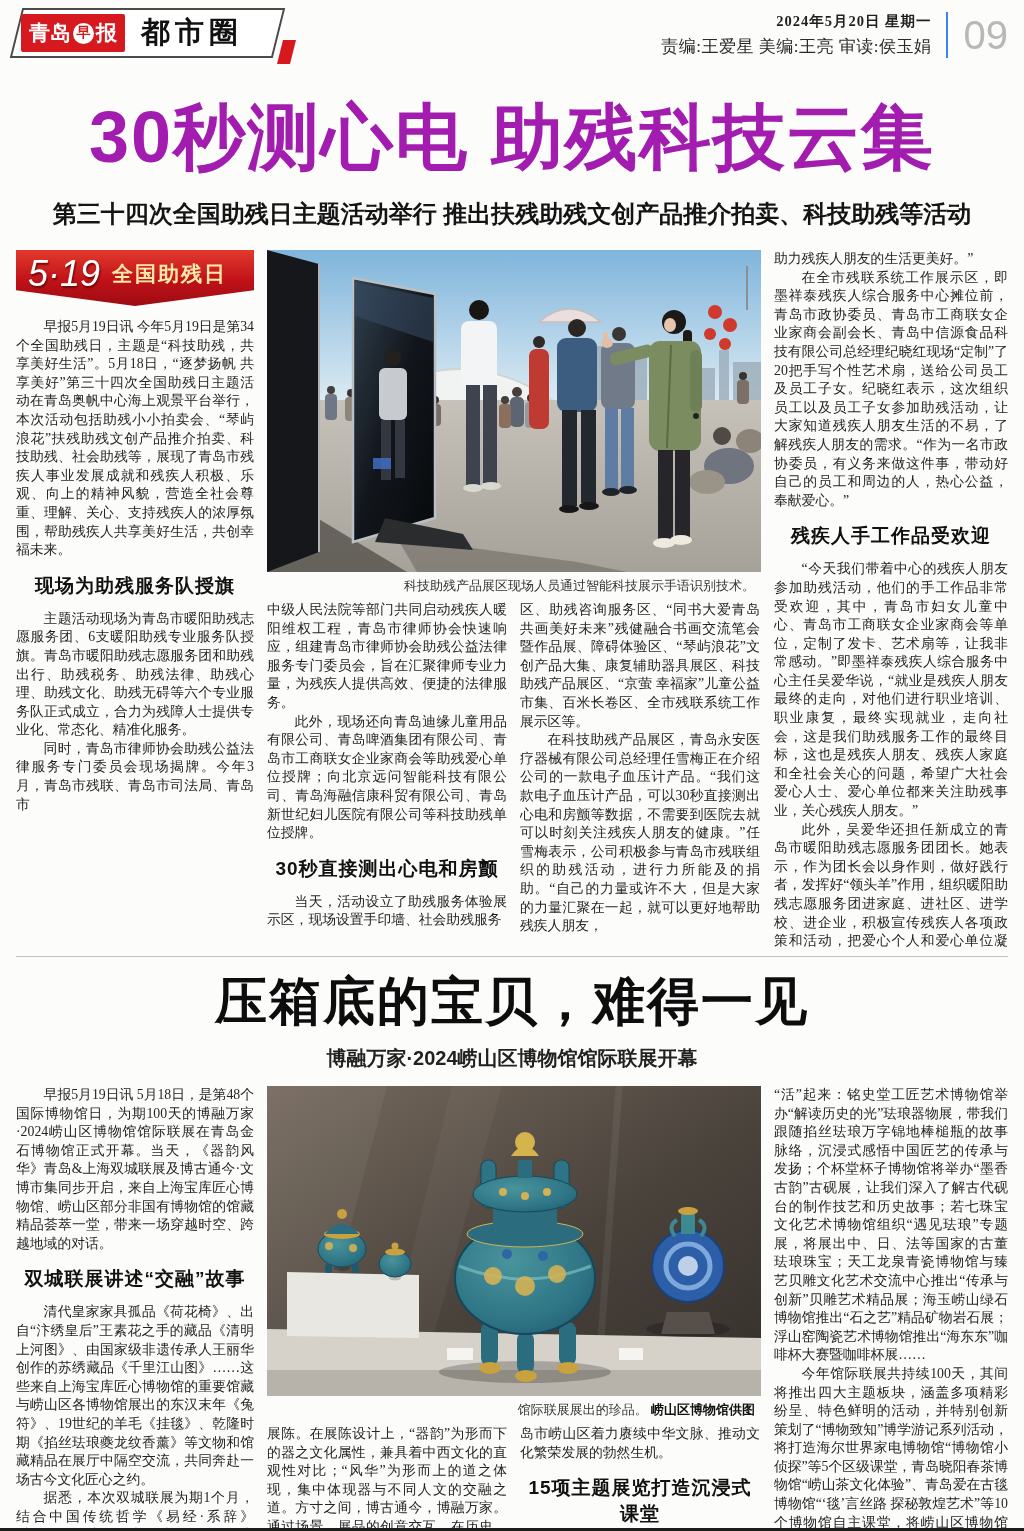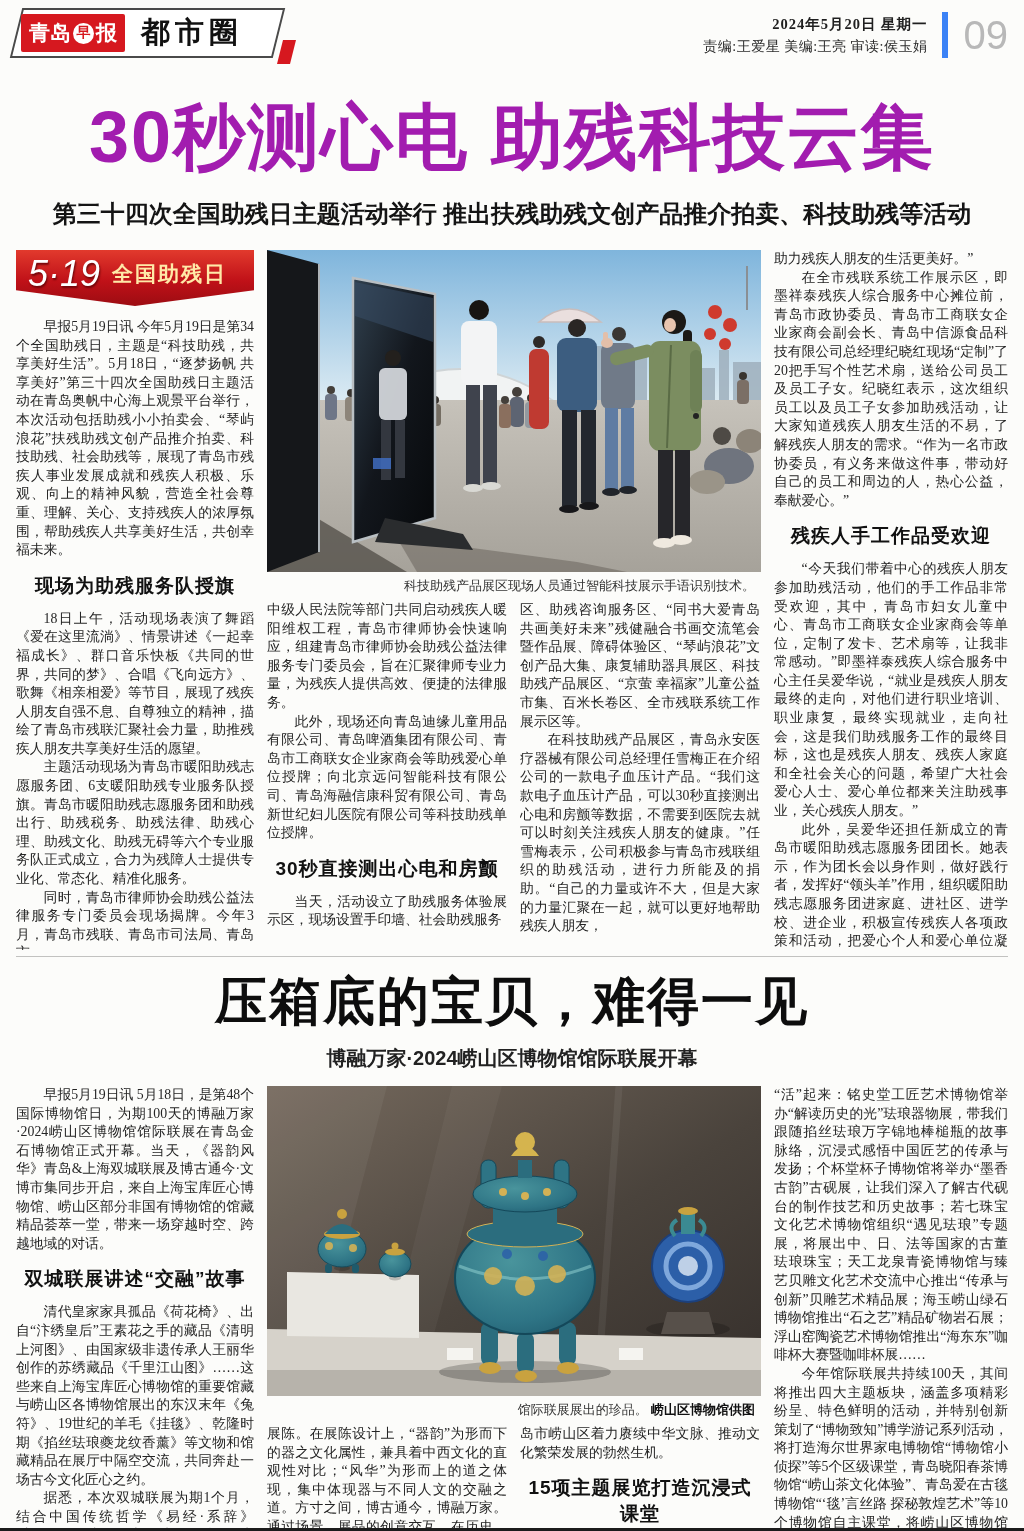--- a/index.html
+++ b/index.html
@@ -15,23 +15,23 @@
   .logo-box{background:#d6181f;color:#fff;display:flex;align-items:center;gap:2px;
         padding:5px 8px;font-family:"Liberation Sans",sans-serif;font-weight:bold;font-size:21px;border-radius:2px;}
   .logo-circle{width:21px;height:21px;border-radius:50%;background:#fff;color:#d6181f;display:flex;
         align-items:center;justify-content:center;font-size:14px;font-weight:bold;}
   .section-name{font-family:"Liberation Sans",sans-serif;font-weight:bold;font-size:29px;
         letter-spacing:5px;padding:0 4px 0 16px;color:#111;}
   .red-slash{position:absolute;right:-14px;bottom:-6px;width:13px;height:24px;background:#d6181f;transform:skewX(-14deg);}
   .hdr-right{margin-left:auto;display:flex;align-items:center;gap:14px;padding-top:4px;}
   .dateblock{text-align:right;}
   .date{font-size:14.5px;font-weight:bold;letter-spacing:1px;}
-  .editors{font-size:14px;margin-top:4px;color:#2a2a2a;letter-spacing:.5px;}
+  .editors{font-size:17px;margin-top:4px;color:#2a2a2a;letter-spacing:.5px;}
   .pagenum{font-family:"Liberation Sans",sans-serif;font-size:40px;color:#b8b8b8;
-        border-left:6px solid #3b82f6;padding-left:16px;line-height:46px;font-weight:500;}
+        border-left:2px solid #3b82f6;padding-left:16px;line-height:46px;font-weight:500;}
   
   .h1a{font-family:"Liberation Sans",sans-serif;font-weight:900;font-size:72px;text-align:center;
         margin:24px 0 12px;letter-spacing:2px;color:#a21caf;}
   .suba{font-family:"Liberation Sans",sans-serif;font-weight:700;font-size:24px;text-align:center;
         margin:0 0 20px;color:#141414;}
   .h1b{font-family:"Liberation Sans",sans-serif;font-weight:900;font-size:52px;text-align:center;
         margin:10px 0 8px;letter-spacing:2px;color:#0d0d0d;}
   .subb{font-family:"Liberation Sans",sans-serif;font-weight:700;font-size:20px;text-align:center;
         margin:0 0 14px;color:#222;}
   .divider{border-top:1px solid #c2c2c0;margin-top:6px;}
@@ -98,21 +98,20 @@
 
     <div class="cols a1">
 
       <div class="colL txt">
         <div class="badge">
           <span class="badge-num">5·19</span>
           <span class="badge-label">全国助残日</span>
         </div>
         <p><span class="lead">早报5月19日讯</span> <span>今年5月19日是第34个全国助残日，主题是“科技助残，共享美好生活”。5月18日，“逐梦扬帆 共享美好”第三十四次全国助残日主题活动在青岛奥帆中心海上观景平台举行，本次活动包括助残小小拍卖会、“琴屿浪花”扶残助残文创产品推介拍卖、科技助残、社会助残等，展现了青岛市残疾人事业发展成就和残疾人积极、乐观、向上的精神风貌，营造全社会尊重、理解、关心、支持残疾人的浓厚氛围，帮助残疾人共享美好生活，共创幸福未来。</span></p>
         <div class="sec">现场为助残服务队授旗</div>
-        <p>18日上午，活动现场表演了舞蹈《爱在这里流淌》、情景讲述《一起幸福成长》、群口音乐快板《共同的世界，共同的梦》、合唱《飞向远方》、歌舞《相亲相爱》等节目，展现了残疾人朋友自强不息、自尊独立的精神，描绘了青岛市残联汇聚社会力量，助推残疾人朋友共享美好生活的愿望。</p>
         <p>主题活动现场为青岛市暖阳助残志愿服务团、6支暖阳助残专业服务队授旗。青岛市暖阳助残志愿服务团和助残出行、助残税务、助残法律、助残心理、助残文化、助残无碍等六个专业服务队正式成立，合力为残障人士提供专业化、常态化、精准化服务。</p>
         <p>同时，青岛市律师协会助残公益法律服务专门委员会现场揭牌。今年3月，青岛市残联、青岛市司法局、青岛市</p>
       </div>
 
       <div class="colM">
         <div class="photo" style="height:322px;">
           <svg viewBox="0 0 494 322" width="494" height="322">
             <defs>
               <linearGradient id="sky" x1="0" y1="0" x2="0" y2="1">
                   <stop offset="0" stop-color="#7fb5dc"></stop>

